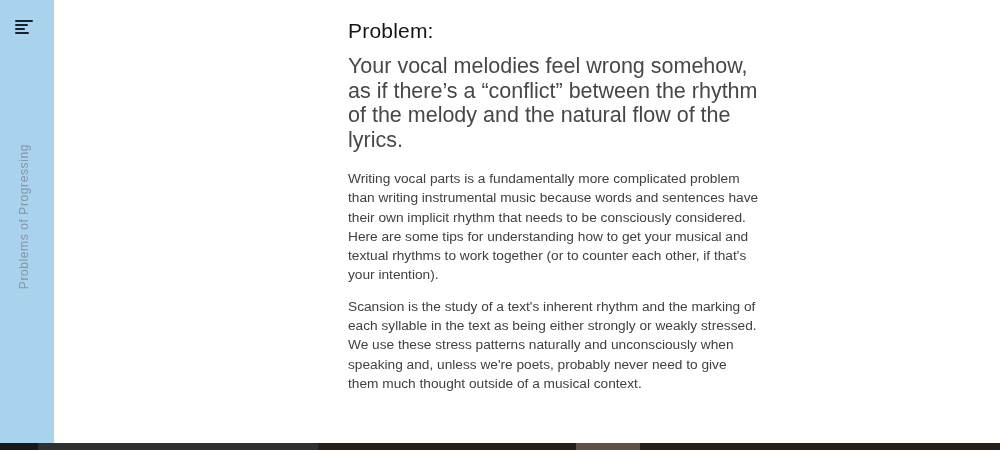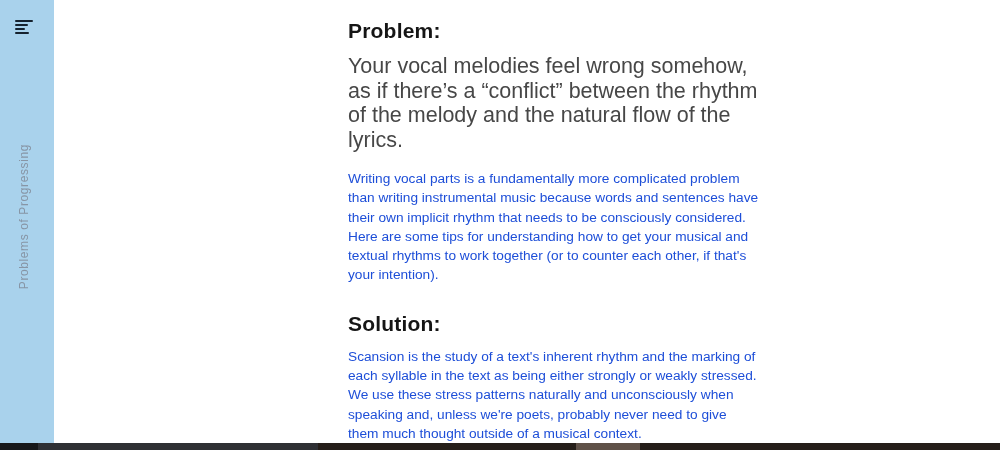--- a/index.html
+++ b/index.html
@@ -63,37 +63,37 @@
   .content {
     position: absolute;
     left: 348px;
     top: 0;
     width: 412px;
   }
   .heading {
     margin: 20px 0 0 0;
     font-size: 21px;
     line-height: 22px;
-    font-weight: 700;
+    font-weight: 400;
     color: #151515;
     letter-spacing: 0.2px;
   }
   .heading.solution { margin-top: 28px; }
   .subtitle {
     margin: 12px 0 16px 0;
     font-size: 21.5px;
     line-height: 24.5px;
     font-weight: 400;
     color: #474747;
   }
   .body-text {
     margin: 17px 0 0 0;
     font-size: 13.7px;
     line-height: 19.3px;
-    color: #1d4ed8;
+    color: #404040;
   }
   .body-text.solution-p { margin-top: 12px; }
   .term-italic { }
 
   
   .bottom-strip {
     position: absolute;
     left: 0; top: 443px;
     width: 1000px; height: 7px;
     display: flex;
@@ -118,21 +118,20 @@
   <div class="vertical-title">
     <span>Problems of Progressing</span>
   </div>
 </div>
 
 <div class="content">
   <h2 class="heading">Problem:</h2>
   <p class="subtitle">Your vocal melodies feel wrong somehow, as if there’s a “conflict” between the rhythm of the melody and the natural flow of the lyrics.</p>
   <p class="body-text">Writing vocal parts is a fundamentally more complicated problem than writing instrumental music because words and sentences have their own implicit rhythm that needs to be consciously considered. Here are some tips for understanding how to get your musical and textual rhythms to work together (or to counter each other, if that's your intention).</p>
 
-  <h2 class="heading solution">Solution:</h2>
   <p class="body-text solution-p"><span class="term-italic">Scansion</span><span> is the study of a text's inherent rhythm and the marking of each syllable in the text as being either strongly or weakly stressed. We use these stress patterns naturally and unconsciously when speaking and, unless we're poets, probably never need to give them much thought outside of a musical context.</span></p>
 </div>
 
 <div class="bottom-strip">
   <div class="seg s1" style="background: rgb(23, 24, 26);"></div>
   <div class="seg s2" style="background: rgb(47, 48, 52);"></div>
   <div class="seg s3" style="background: rgb(37, 30, 25);"></div>
   <div class="seg s4" style="background: rgb(95, 81, 72);"></div>
   <div class="seg s5" style="background: rgb(37, 30, 25);"></div>
 </div>

